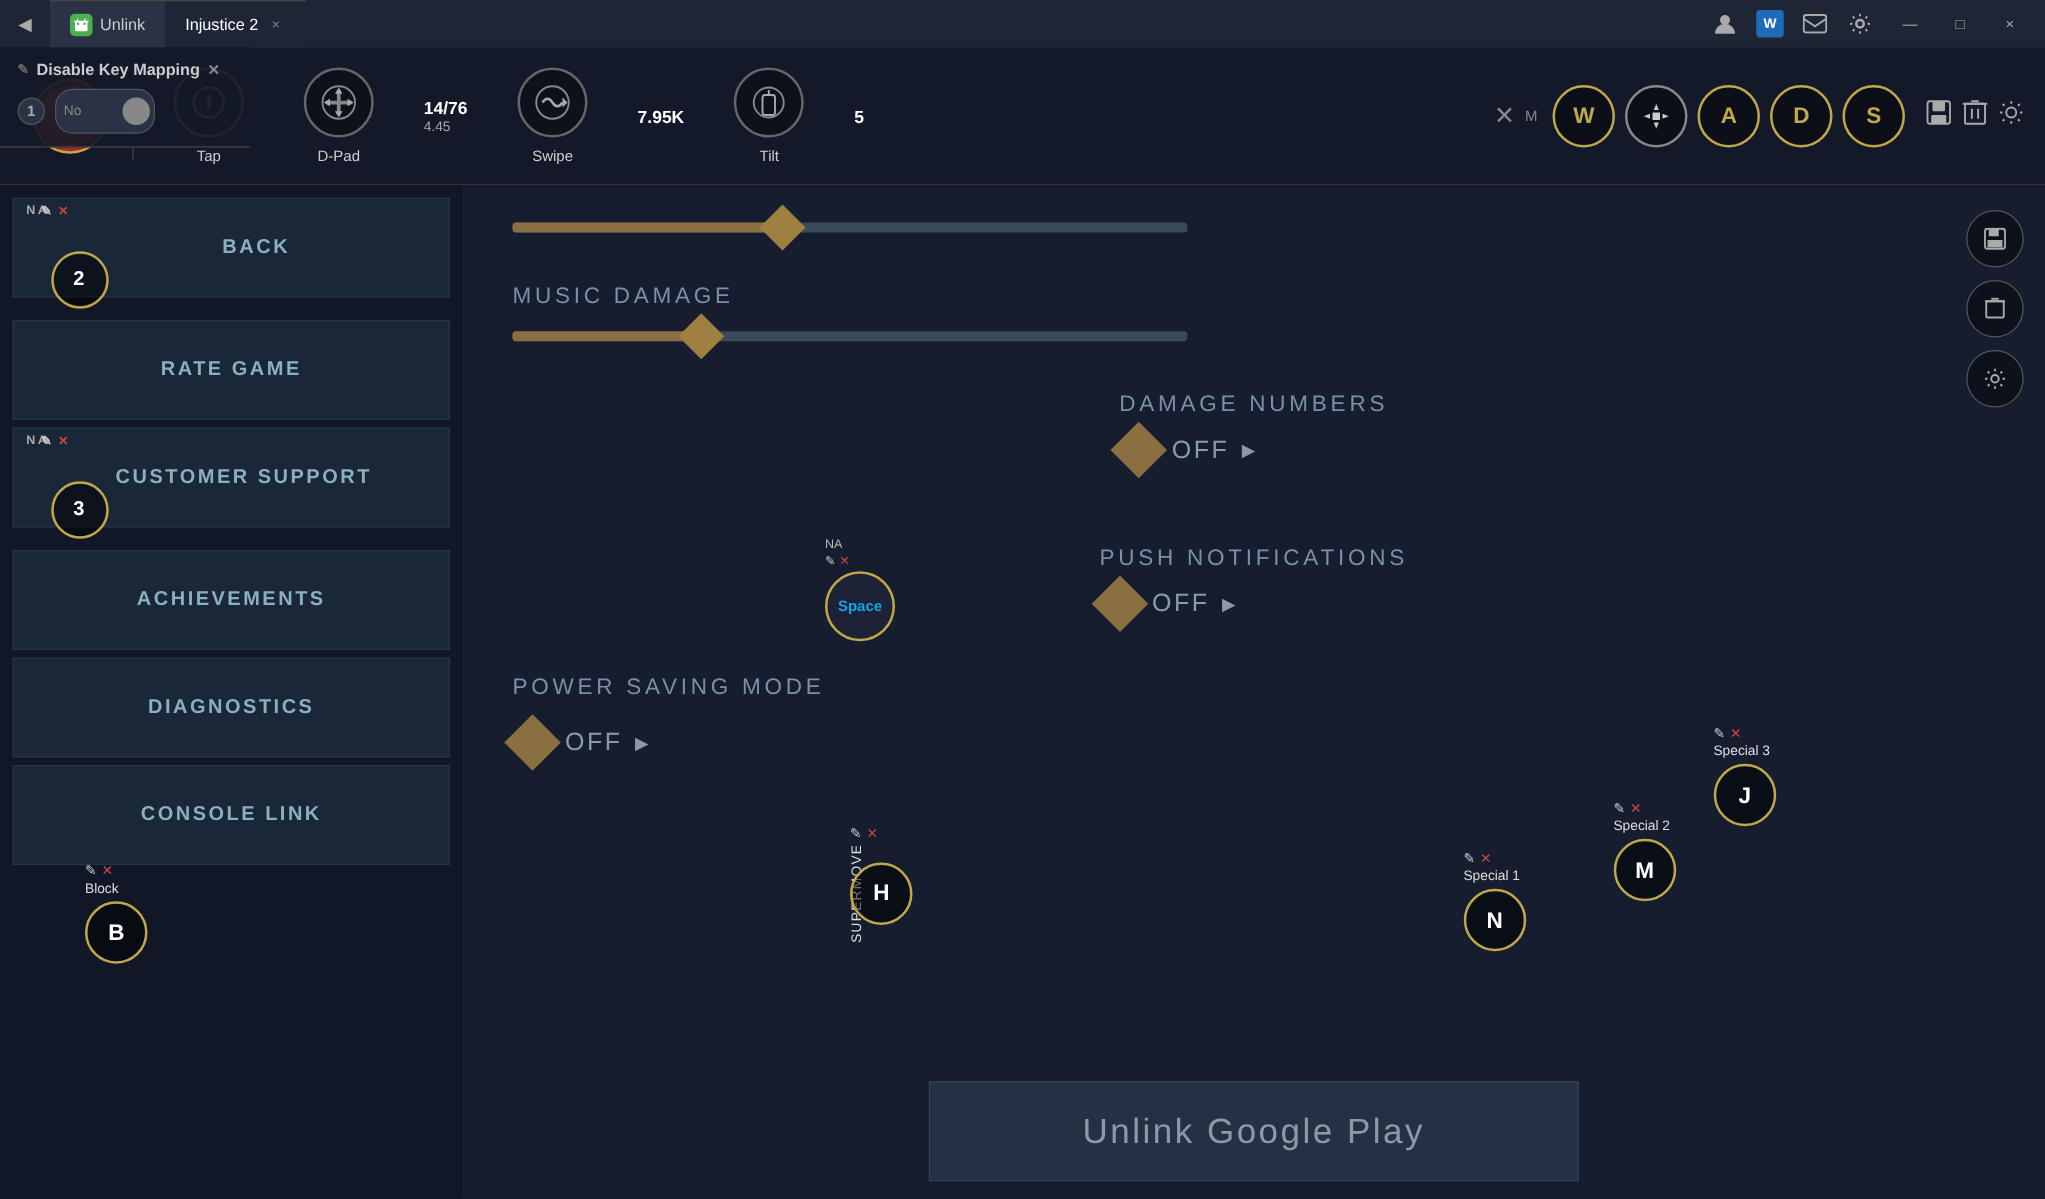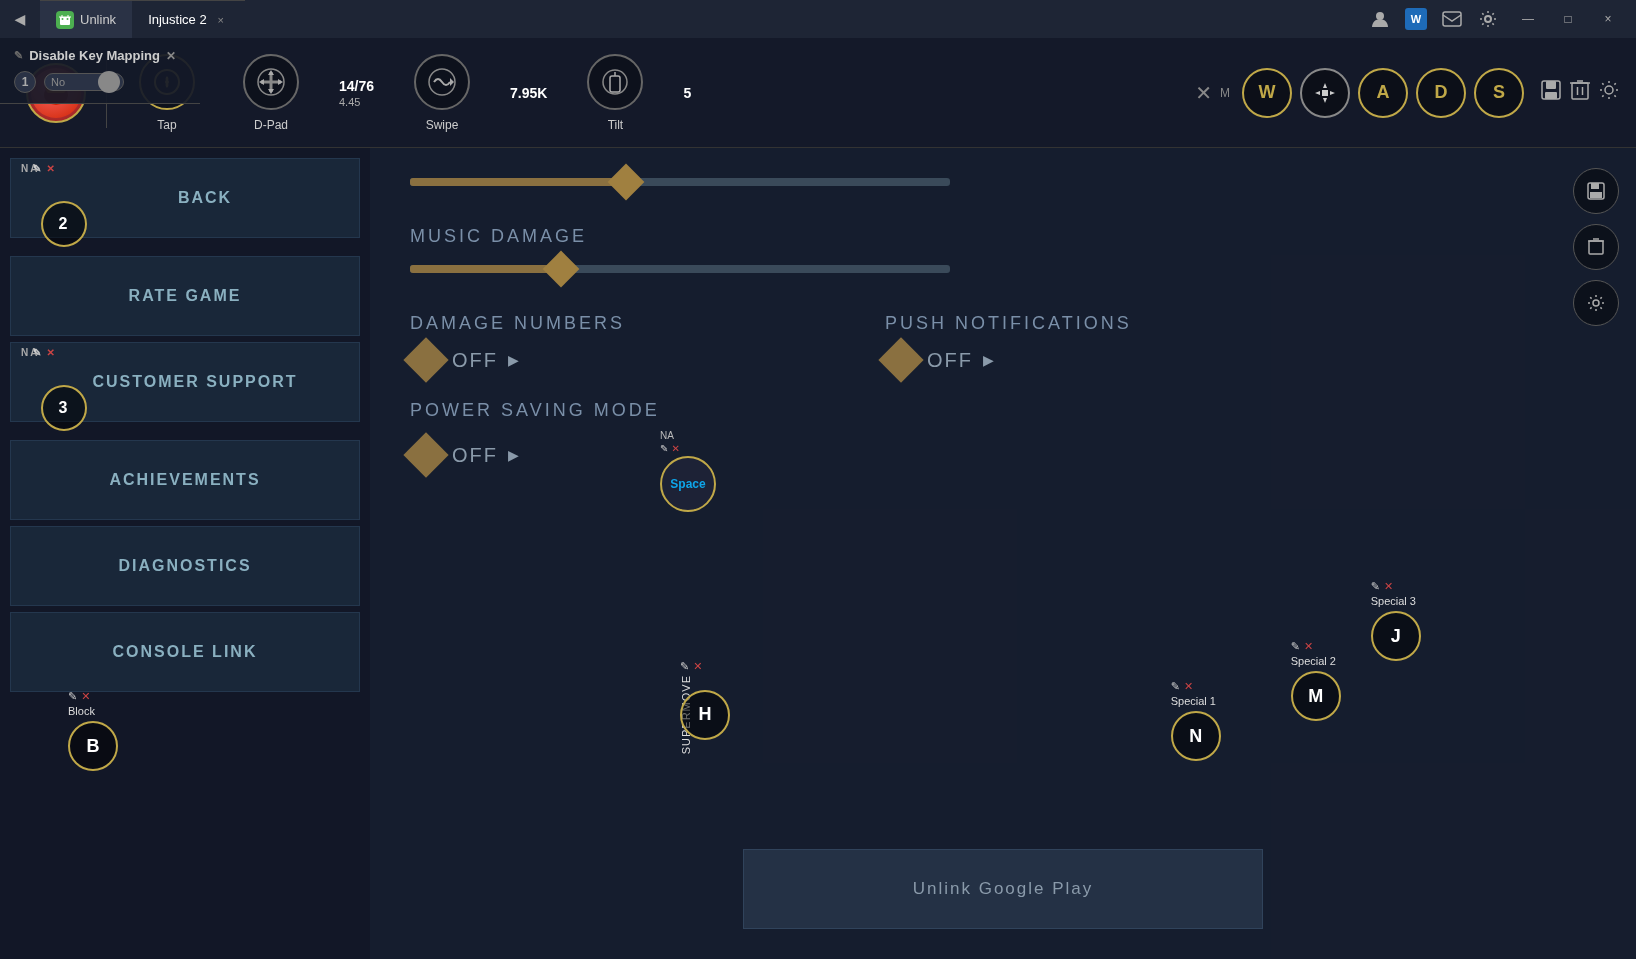--- a/index.html
+++ b/index.html
@@ -294,29 +294,29 @@
       letter-spacing: 2px;
     }
     .toggle-arrow {
       color: #8a9aaa;
       font-size: 14px;
     }
 
     
     .unlink-btn {
       position: absolute;
-      bottom: 30px;
+      bottom: 14px;
       left: 50%;
       transform: translateX(-50%);
       width: 520px;
       height: 80px;
       background: rgba(40,55,75,0.8);
       border: 1px solid rgba(100,140,180,0.2);
       color: #8a9aaa;
-      font-size: 17px;
+      font-size: 28px;
       letter-spacing: 2px;
       display: flex;
       align-items: center;
       justify-content: center;
       cursor: pointer;
     }
 
     
     .keymapping-panel {
       position: absolute;
@@ -338,21 +338,21 @@
       margin-bottom: 8px;
     }
     .km-close { color: #888; cursor: pointer; font-size: 12px; }
     .km-row {
       display: flex;
       align-items: center;
       gap: 8px;
     }
     .km-toggle {
       width: 80px;
-      height: 18px;
+      height: 36px;
       background: #2a3245;
       border-radius: 14px;
       display: flex;
       align-items: center;
       position: relative;
       border: 1px solid #555;
       cursor: pointer;
     }
     .km-toggle-knob {
       width: 22px; height: 22px;
@@ -676,21 +676,21 @@
   </div>
 
   <div class="setting-row">
     <div class="setting-title">MUSIC DAMAGE</div>
     <div style="position:relative;width:540px;height:8px;background:#3a4a5a;border-radius:3px;">
       <div style="width:28%;height:100%;background:#8a7040;border-radius:3px;"></div>
       <div style="position:absolute;top:50%;left:28%;transform:translate(-50%,-50%) rotate(45deg);width:26px;height:26px;background:#a08040;"></div>
     </div>
   </div>
 
-  <div class="toggle-row" style="margin-bottom:24px;">
+  <div class="toggle-row" style="margin-bottom:40px;flex-direction:column;">
     <div class="toggle-section">
       <div class="toggle-label">DAMAGE NUMBERS</div>
       <div class="toggle-control">
         <div class="toggle-diamond"></div>
         <span class="toggle-value">OFF</span>
         <span class="toggle-arrow">▶</span>
       </div>
     </div>
 
     <div style="width:200px;"></div>

